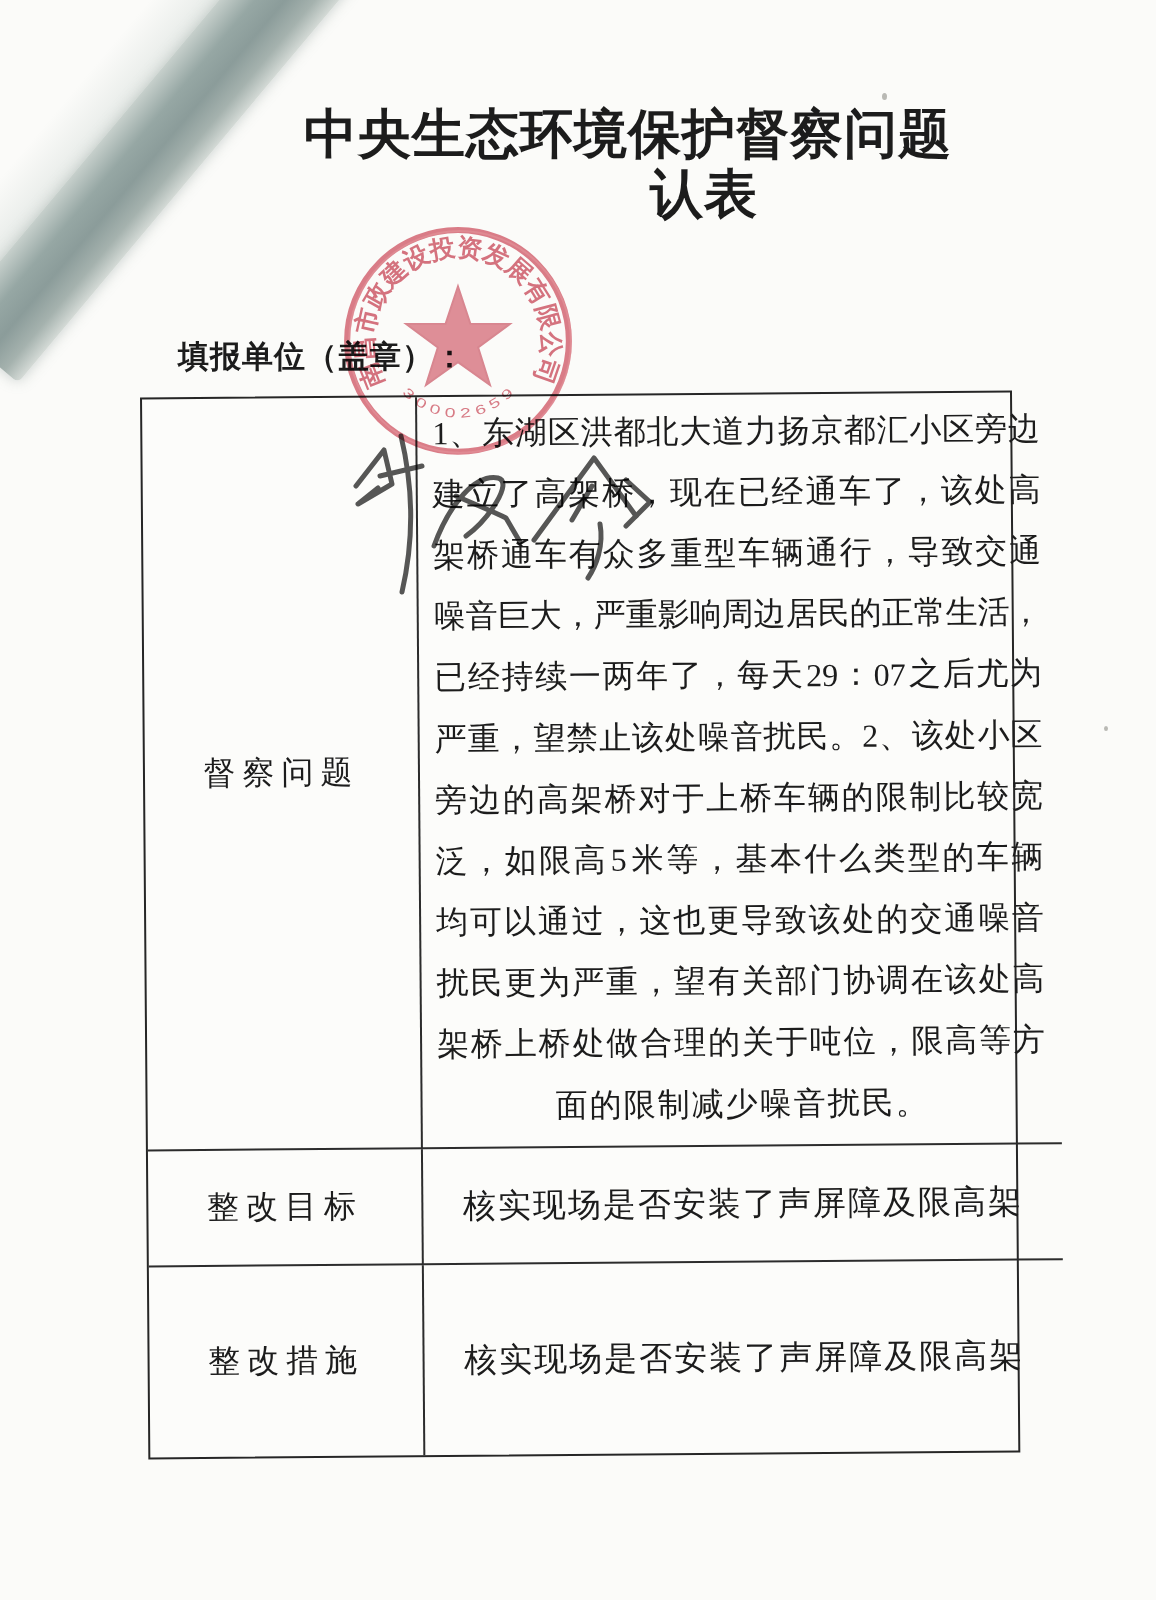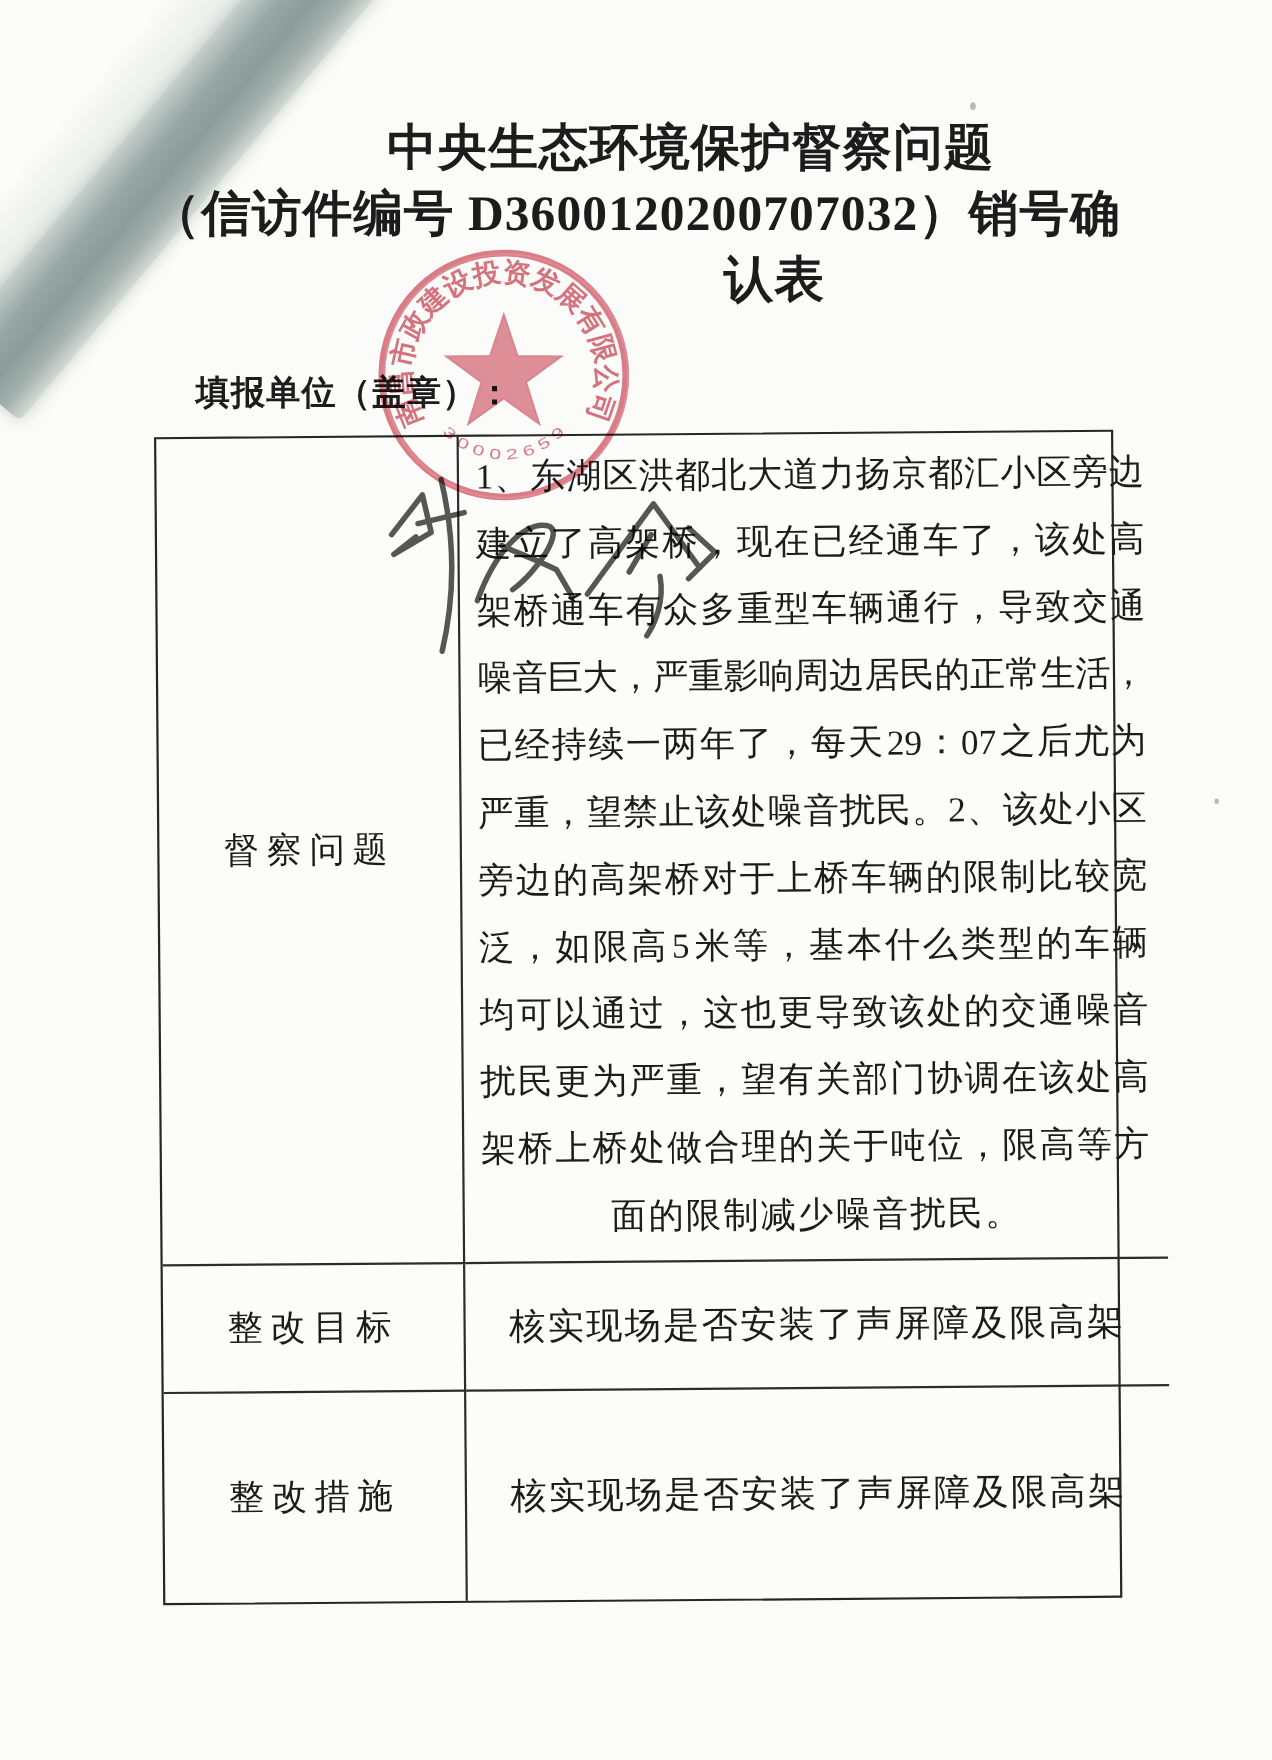--- a/index.html
+++ b/index.html
@@ -22,21 +22,21 @@
     position:absolute;left:-150px;top:40px;width:560px;height:60px;
     transform:rotate(-50deg);
     background:linear-gradient(to bottom,rgba(255,255,255,0),rgba(205,214,210,.5));
     border-radius:6px;
   }
   .speck{position:absolute;background:#b9b9b4;border-radius:50%;}
   .speck1{left:882px;top:93px;width:5px;height:7px;}
   .speck2{left:1104px;top:726px;width:4px;height:5px;}
 
   .title{position:absolute;left:0;top:104px;width:1156px;text-align:center;
-    font-weight:bold;font-size:45px;line-height:60px;letter-spacing:1px;}
+    font-weight:bold;font-size:53px;line-height:60px;letter-spacing:1px;}
   .title .t1{transform:translateX(50px);}
   .title .t3{transform:translateX(126px);}
   .title div{white-space:nowrap;}
 
   .meta{position:absolute;left:0;top:336px;width:1156px;height:44px;font-size:31px;font-weight:bold;}
   .meta .fill-unit{position:absolute;left:178px;top:0;letter-spacing:1px;}
   .meta .time{position:absolute;left:753px;top:2px;letter-spacing:1px;}
 
   
   .sheet-table{
@@ -69,21 +69,20 @@
 
 <div class="page">
 
   <div class="band-soft"></div>
   <div class="band"></div>
   <div class="speck speck1"></div>
   <div class="speck speck2"></div>
 
   <div class="title">
     <div class="t1">中央生态环境保护督察问题</div>
-    <div class="t2">（信访件编号 D3600120200707032）销号确</div>
     <div class="t3">认表</div>
   </div>
 
   <div class="meta">
     <span class="fill-unit">填报单位（盖章）：</span>
   </div>
 
   <div class="sheet-table">
     <div class="cell lbl rb">
       <span>督察问题</span>

